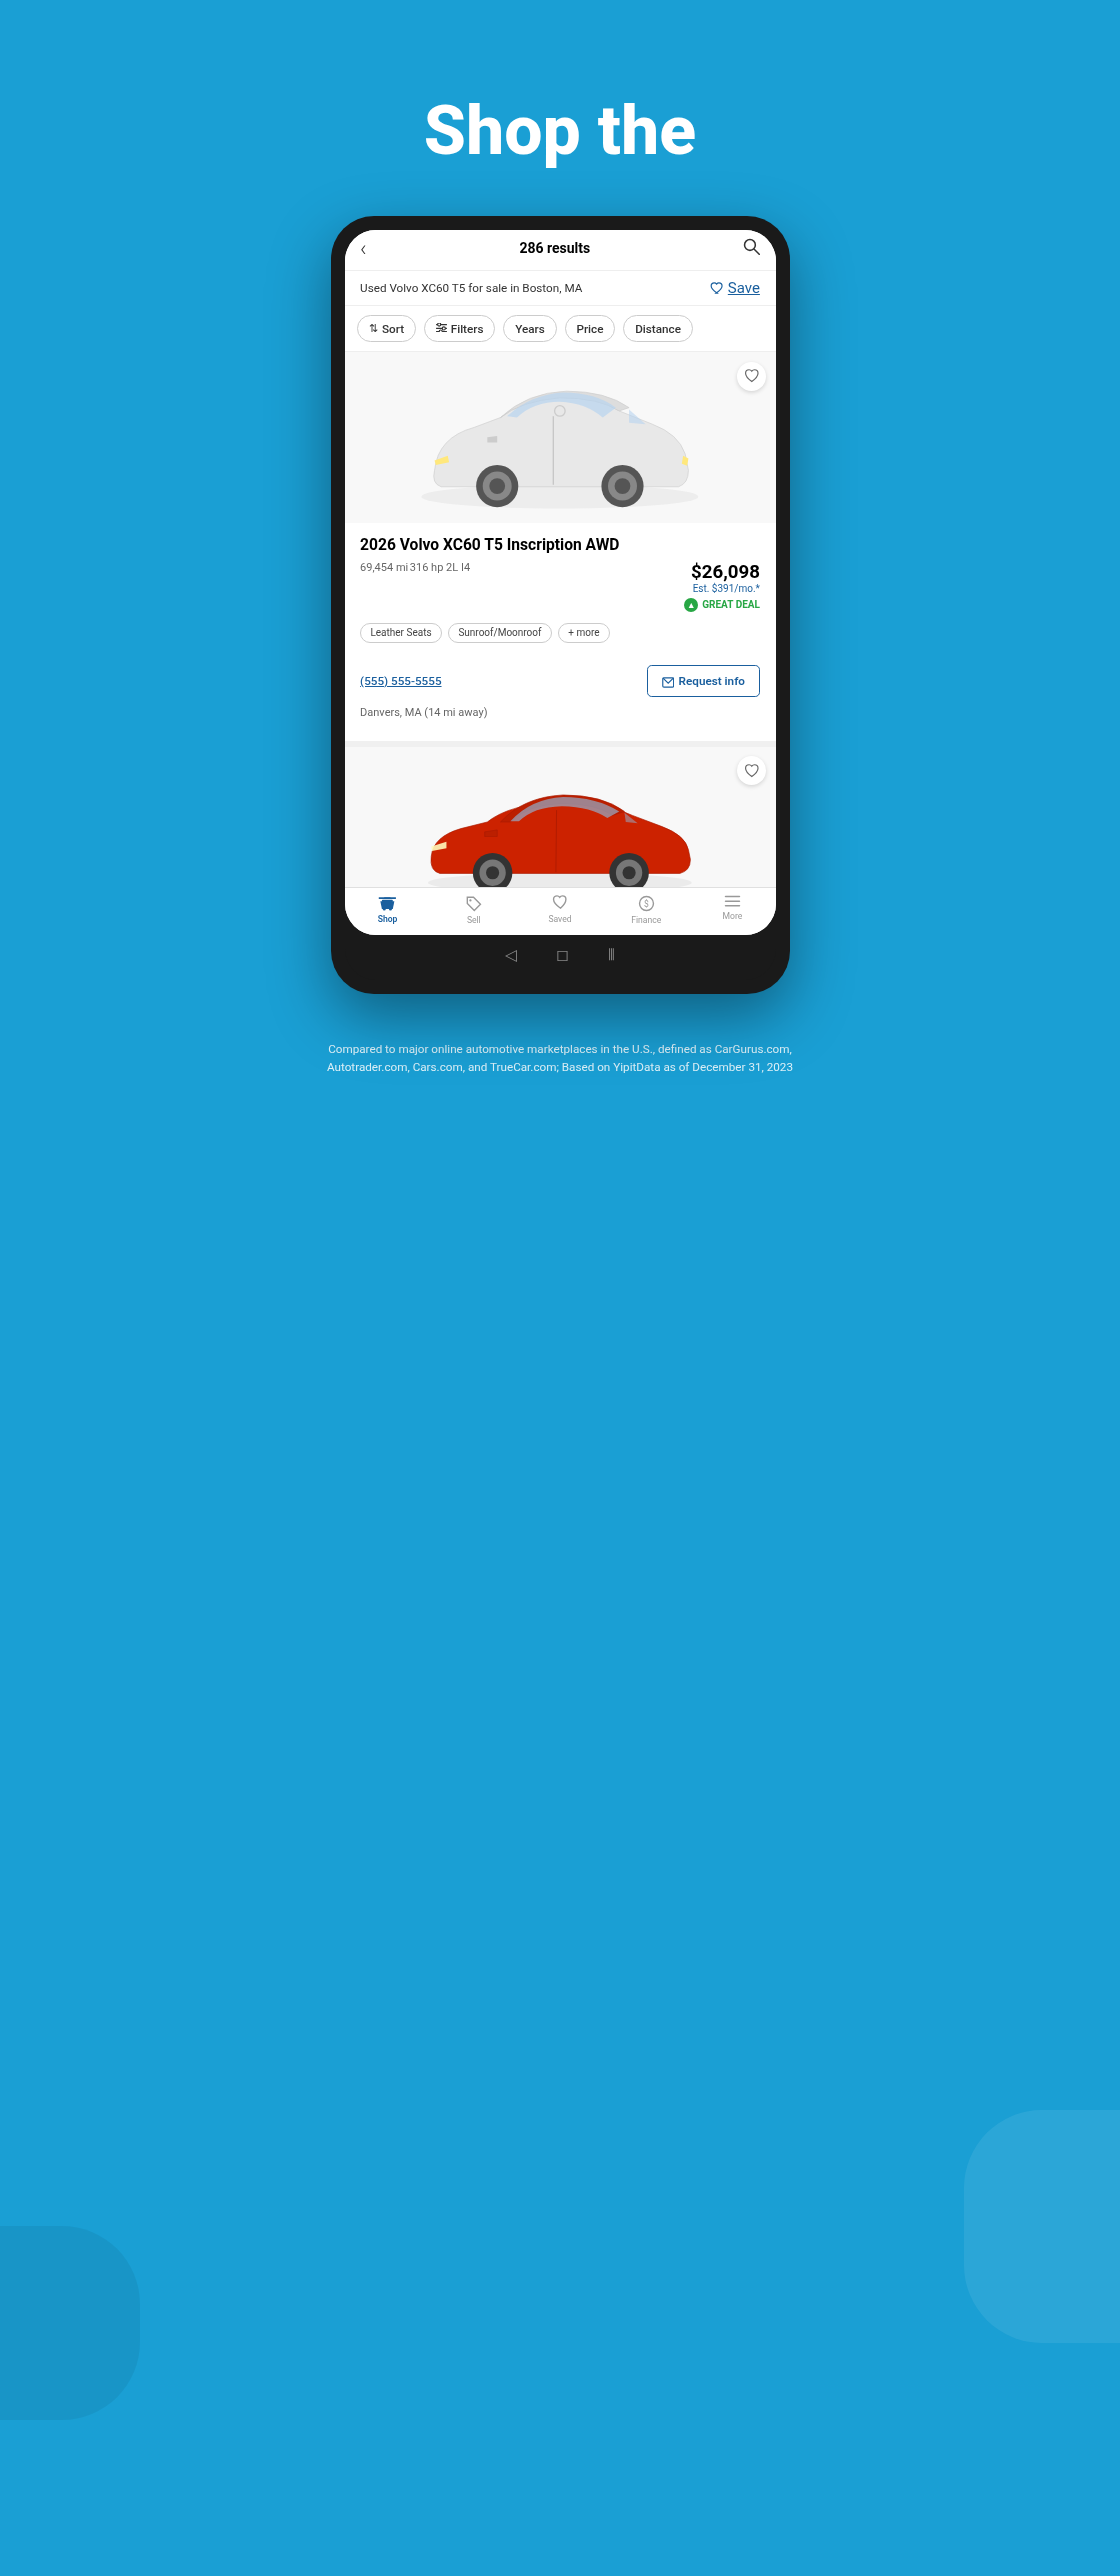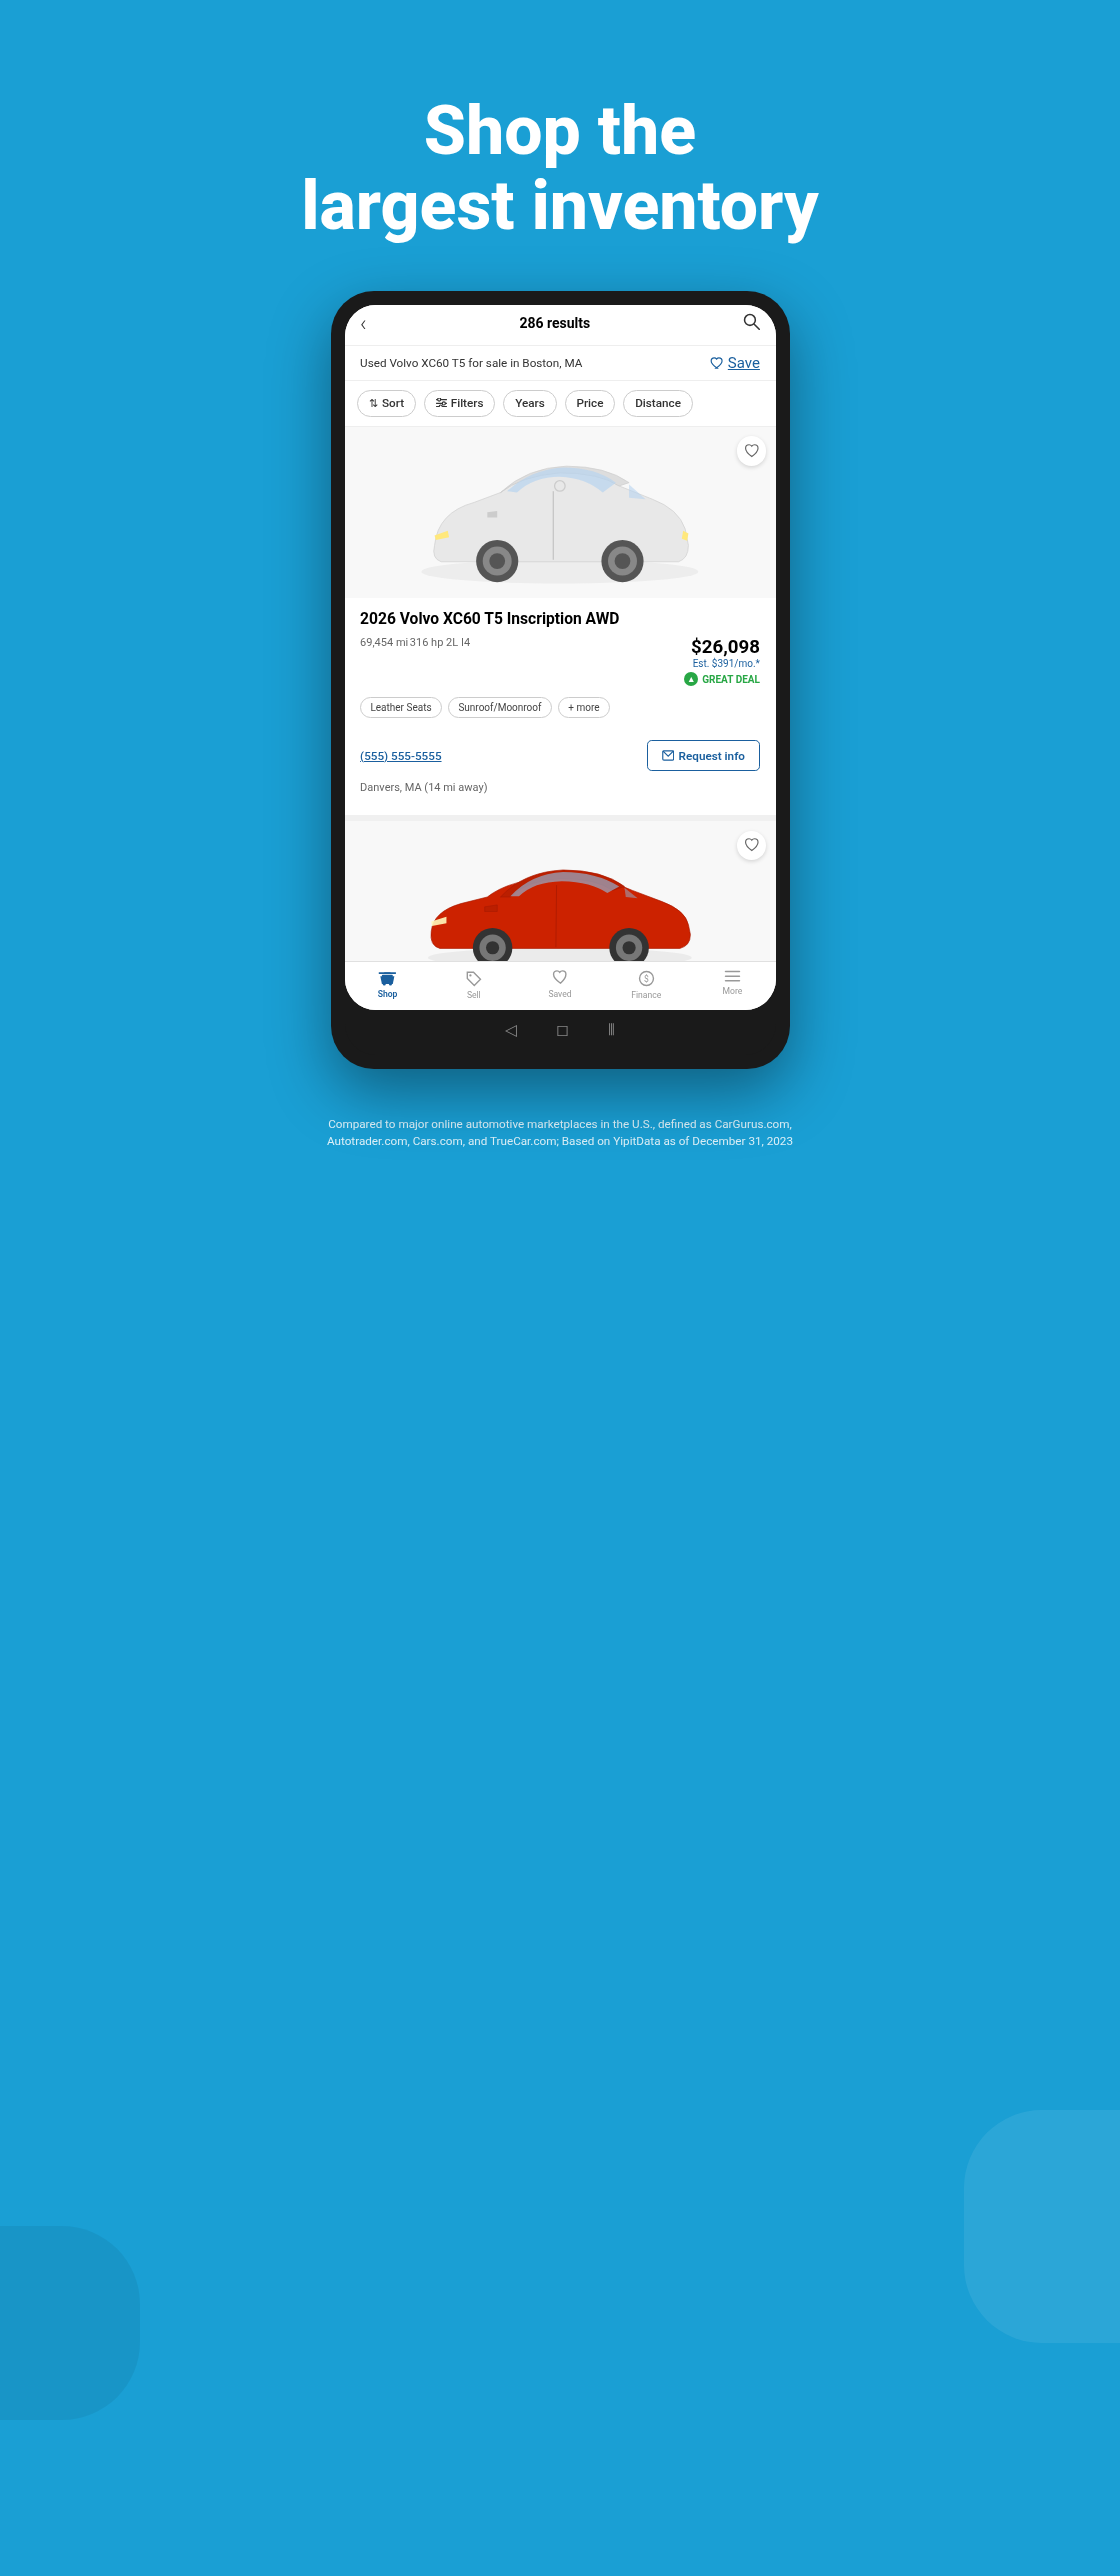--- a/index.html
+++ b/index.html
@@ -300,21 +300,21 @@
     }
 
     .request-info-btn {
       border: 1.2px solid #1a5f9e;
       border-radius: 4.7px;
       padding: 7.8px 14px;
       font-size: 11.7px;
       font-weight: 600;
       color: #1a5f9e;
       display: flex;
-      align-items: center;
+      align-items: flex-end;
       gap: 4.7px;
       cursor: pointer;
     }
 
     .location-text {
       font-size: 11px;
       color: #666;
       margin-top: 9.3px;
       padding-bottom: 9.3px;
     }
@@ -401,21 +401,20 @@
     }
   </style>
 </head>
 <body>
 
 <div class="bg-shape-1"></div>
 <div class="bg-shape-2"></div>
 
 <div class="hero-text">
   <div>Shop the</div>
-  <div>largest inventory</div>
 </div>
 
 <div class="phone-frame">
   <div class="phone-inner">
 
 
     <div class="app-header">
       <span class="back-btn" style="font-size:22px; font-weight:300;">‹</span>
       <span class="results-title">286 results</span>
       <span class="search-btn">

